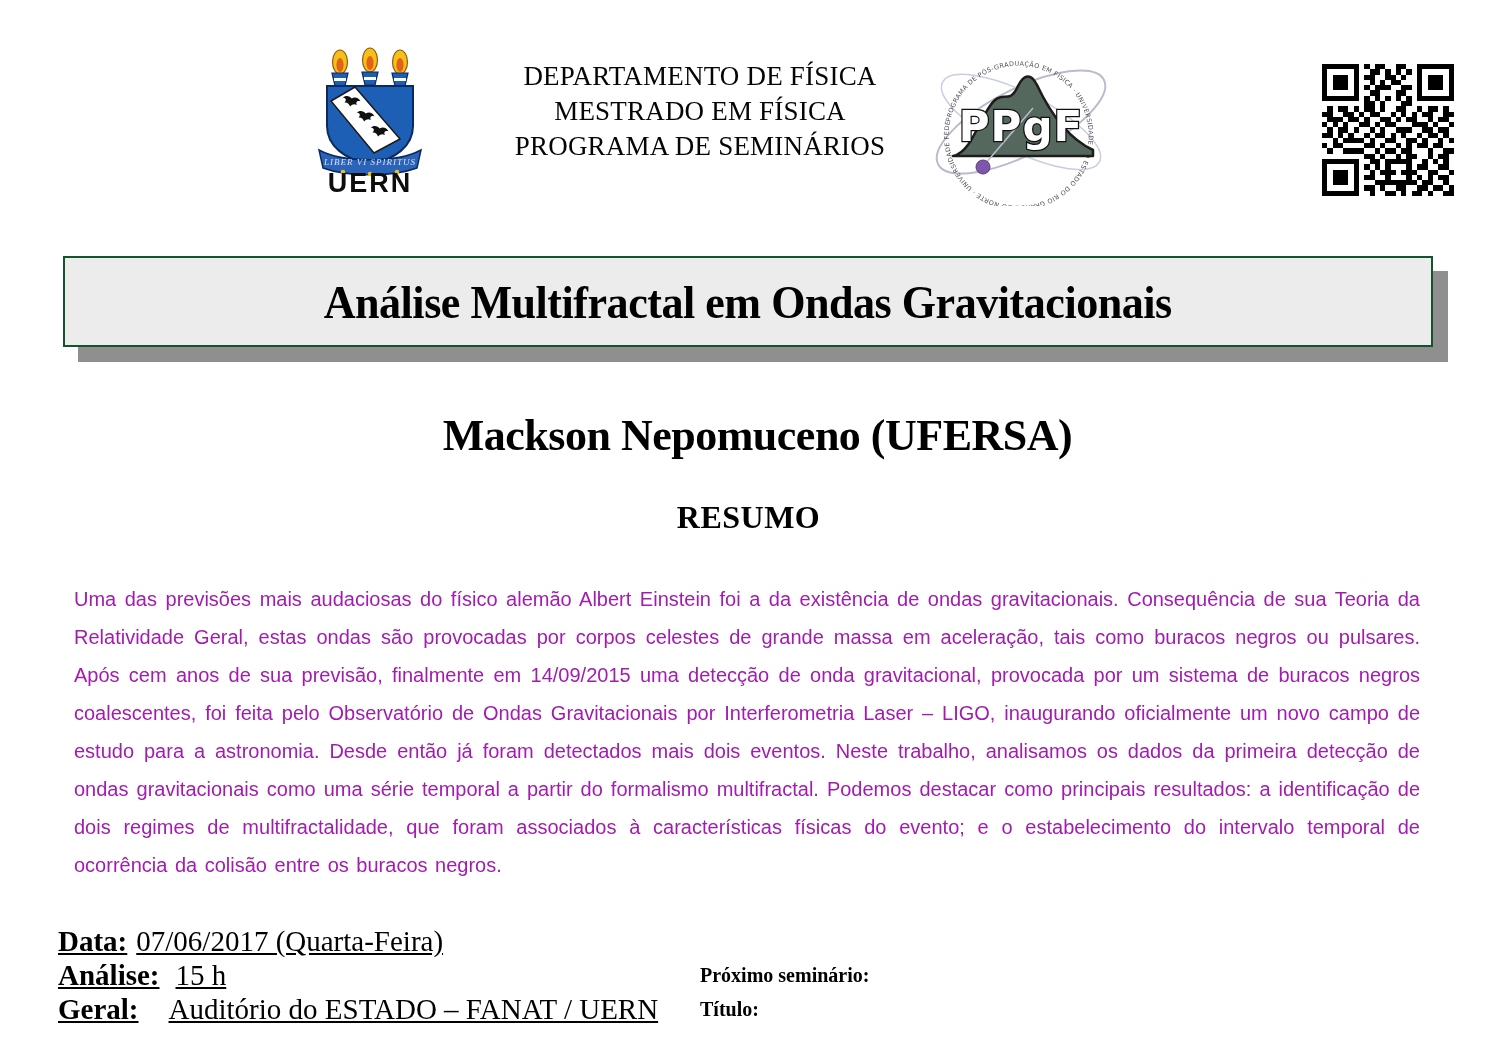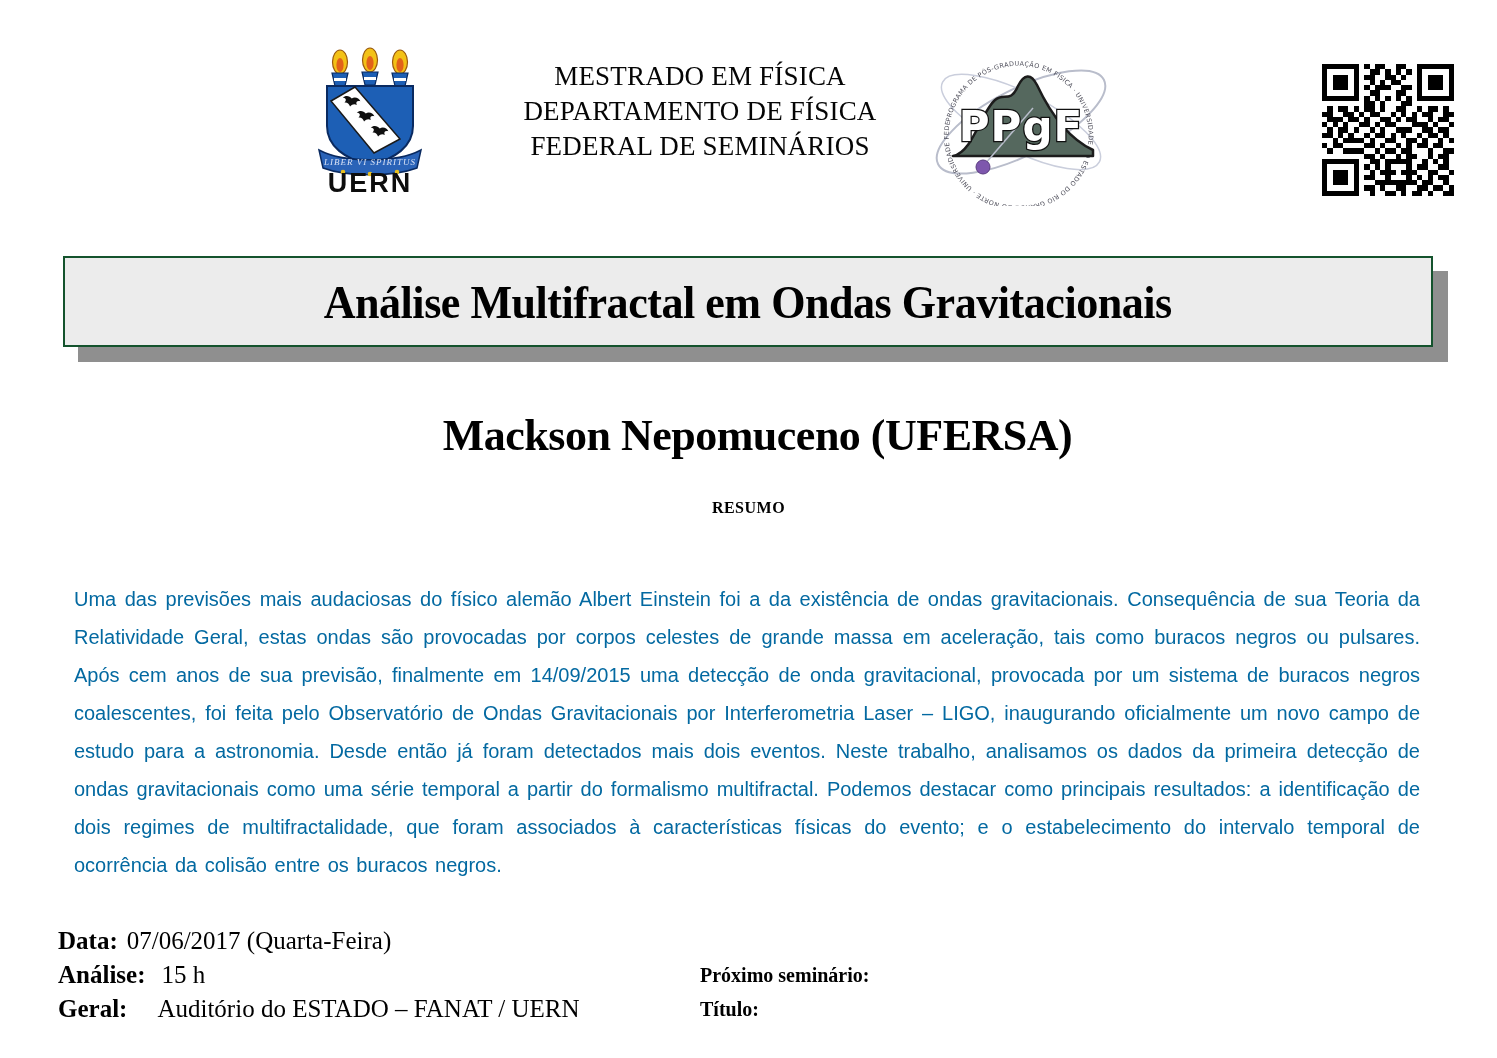--- a/index.html
+++ b/index.html
@@ -28,31 +28,31 @@
   }
   .title-banner h1{
     margin:0;font-size:45px;font-weight:bold;letter-spacing:-.5px;
     transform:scale(.98,1.04);white-space:nowrap;
   }
 
   
   .speaker{position:absolute;left:0;top:410px;width:100%;text-align:center;
     font-size:44px;font-weight:bold;letter-spacing:-.5px;margin-left:9px;}
   .resumo{position:absolute;left:0;top:499px;width:100%;text-align:center;
-    font-size:16px;font-weight:bold;letter-spacing:.5px;}
+    font-size:32px;font-weight:bold;letter-spacing:.5px;}
 
   
   .abstract{
     position:absolute;left:74px;top:560px;width:1346px;
     font-family:"Liberation Sans", sans-serif;font-size:20px;line-height:38px;
-    text-align:justify;text-align-last:left;word-spacing:2px;color:#0369a1;
+    text-align:justify;text-align-last:left;word-spacing:2px;color:#a21caf;
   }
 
   
-  .details-left{position:absolute;left:58px;top:924px;font-size:25px;line-height:34px;}
+  .details-left{position:absolute;left:58px;top:924px;font-size:29px;line-height:34px;text-decoration:underline;}
   .details-right{position:absolute;left:700px;top:958px;font-size:20px;line-height:34px;}
   .lbl{font-weight:bold;}
   .val-data{margin-left:9px;}
   .val-hora{margin-left:16px;margin-top:24px;}
   .val-local{margin-left:30px;}
 </style>
 </head>
 <body>
 
 <div class="page">
@@ -96,23 +96,23 @@
         <path d="M16,106 C40,119 94,119 118,106 L114,124 C90,133 44,133 20,124 Z" fill="#2a63b8" stroke="#0a2a60" stroke-width="1.5"></path>
         <text x="67" y="121" text-anchor="middle" font-size="9" font-style="italic" font-family="Liberation Serif, serif" fill="#d9e2f5" letter-spacing="1">LIBER VI SPIRITUS</text>
         <circle cx="40" cy="128" r="2.3" fill="#e8c020"></circle>
         <circle cx="67" cy="130" r="2.3" fill="#e8c020"></circle>
         <circle cx="94" cy="128" r="2.3" fill="#e8c020"></circle>
       </g>
       <text x="67" y="148" text-anchor="middle" font-size="27" font-weight="bold" font-family="Liberation Sans, sans-serif" fill="#0d0d0d" letter-spacing="2">UERN</text>
     </svg>
 
     <div class="dept-lines">
+      <div>DEPARTAMENTO DE FÍSICA</div>
       <div>MESTRADO EM FÍSICA</div>
-      <div>DEPARTAMENTO DE FÍSICA</div>
-      <div>FEDERAL DE SEMINÁRIOS</div>
+      <div>PROGRAMA DE SEMINÁRIOS</div>
     </div>
 
     <svg class="ppgf-logo" viewBox="0 0 192 168">
       <defs>
         <path id="ppgf-ring" d="M 25 84 A 70 70 0 1 1 24.99 84.05" fill="none"></path>
       </defs>
       <ellipse cx="96" cy="84" rx="93" ry="33" fill="none" stroke="#b9bdcb" stroke-width="2" transform="rotate(-27 96 84)"></ellipse>
       <ellipse cx="96" cy="84" rx="88" ry="29" fill="none" stroke="#cacedc" stroke-width="1.5" transform="rotate(27 96 84)"></ellipse>
       <text font-size="6.4" font-family="DejaVu Sans, sans-serif" fill="#50505c" letter-spacing="0.4">
         <textPath href="#ppgf-ring">PROGRAMA DE PÓS-GRADUAÇÃO EM FÍSICA · UNIVERSIDADE DO ESTADO DO RIO GRANDE DO NORTE · UNIVERSIDADE FEDERAL RURAL DO SEMI-ÁRIDO</textPath>

